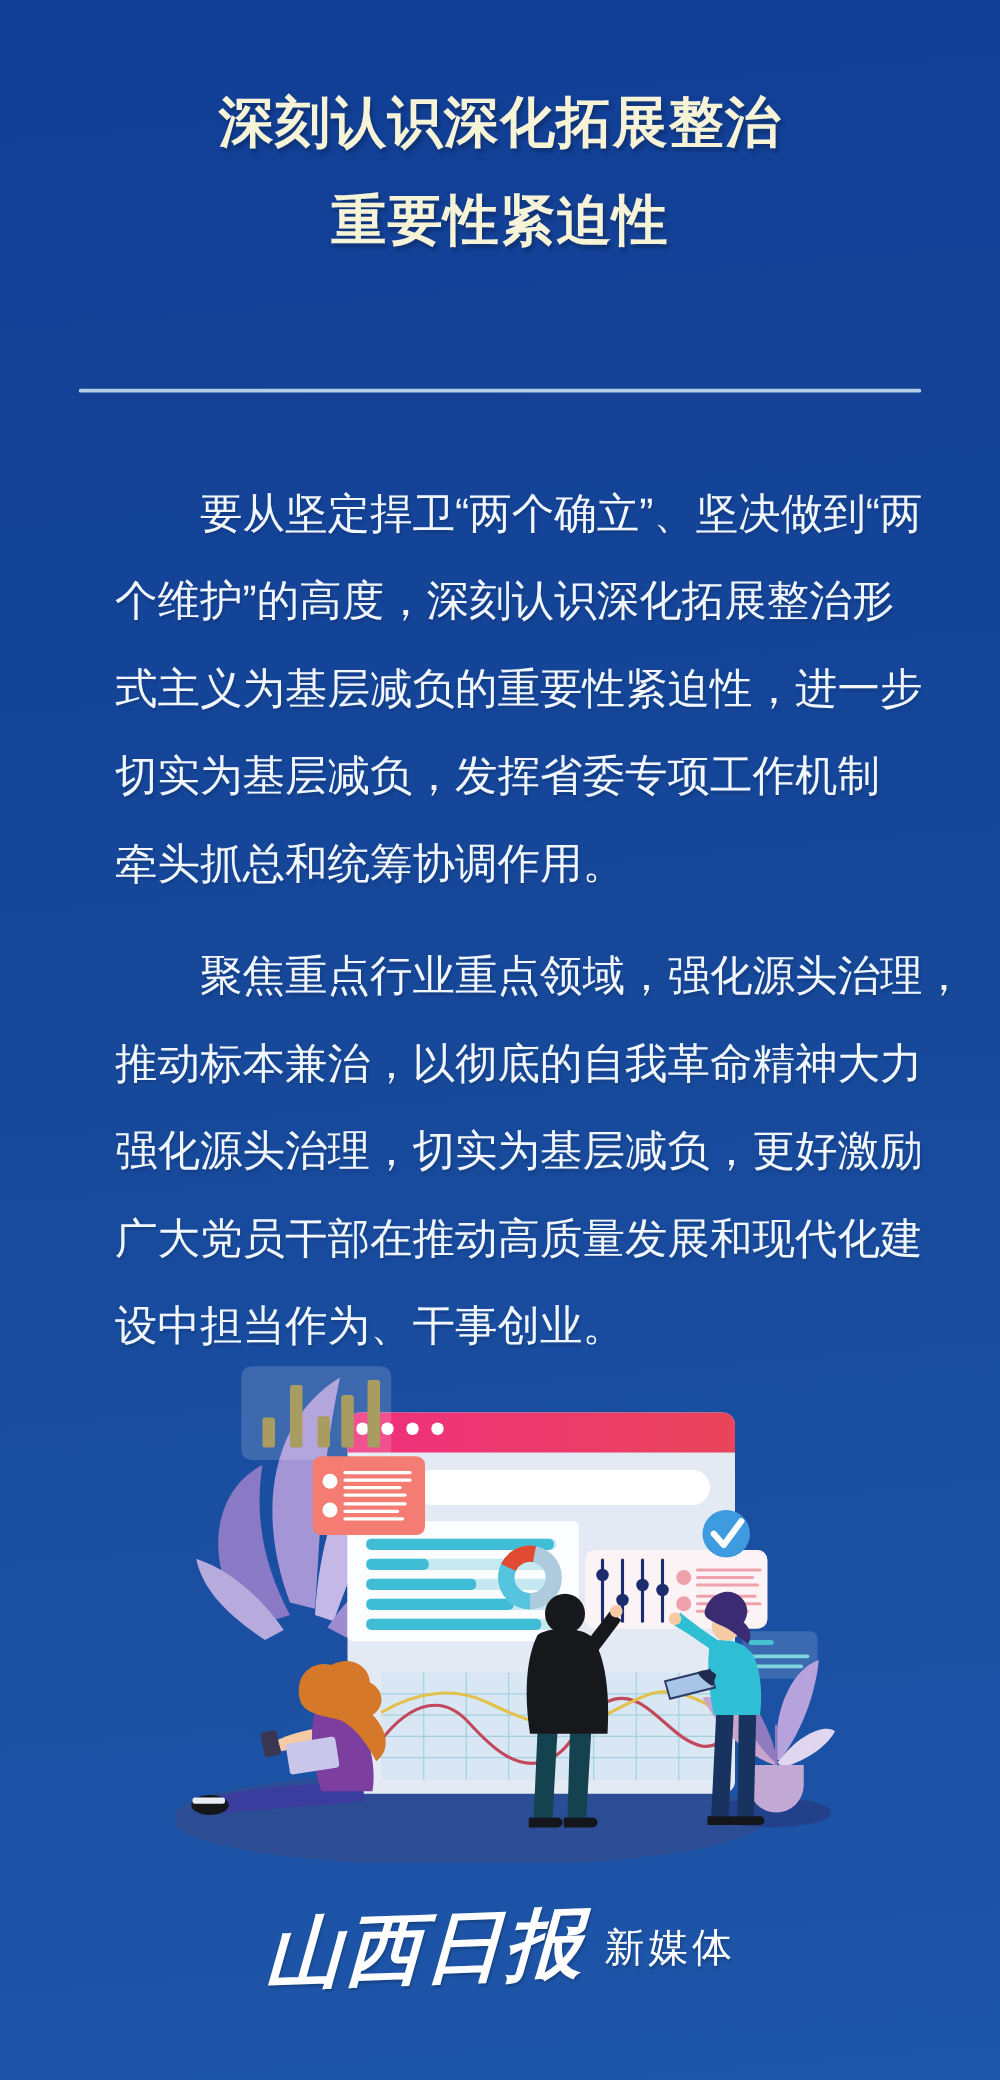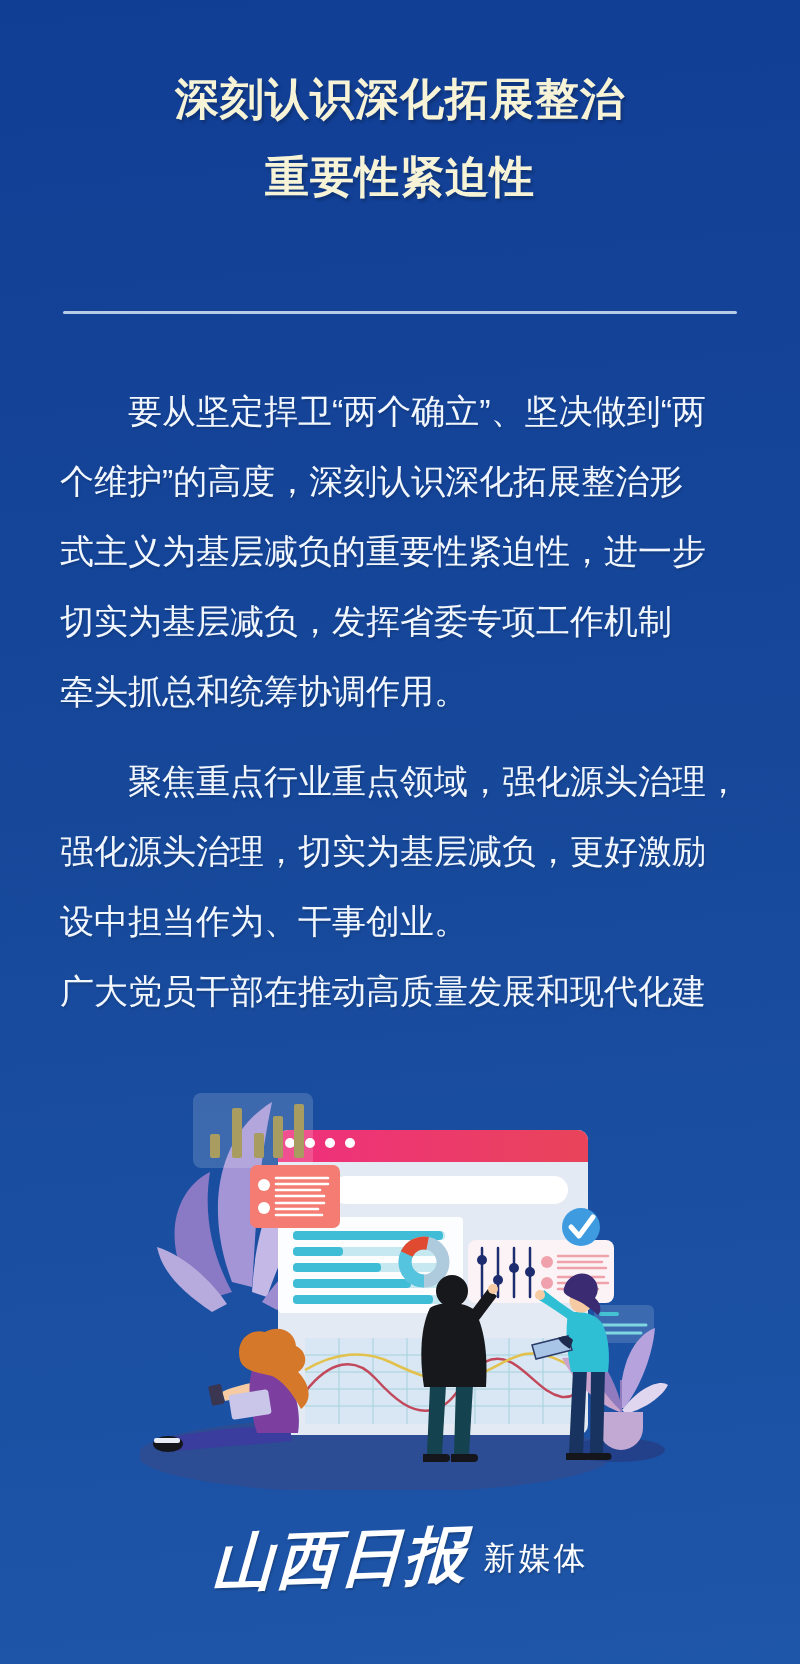--- a/index.html
+++ b/index.html
@@ -23,21 +23,21 @@
     background:#C8DBEF;border-radius:2px;opacity:.9;
   }
   .para{
     position:absolute;left:60px;right:60px;
     color:#F2F7FD;
     font-size:34px;line-height:70px;
     text-shadow:1px 2px 2px rgba(0,0,0,0.15);
   }
   .para-1{top:376px;}
   .para-2{top:746px;}
-  .para .line{white-space:nowrap;}
+  .para .line{white-space:nowrap;margin-left:32px;}
   .para .line.indent{text-indent:2em;}
   .illustration{position:absolute;left:140px;top:1040px;width:530px;height:450px;}
   .footer{
     position:absolute;top:1524px;left:0;right:0;
     display:flex;align-items:center;justify-content:center;gap:16px;
     color:#FFFFFF;
   }
   .brand-script{
     font-family:"DejaVu Serif",serif;
     font-style:italic;font-weight:700;
@@ -66,23 +66,24 @@
   <div class="para para-1">
     <div class="line indent">要从坚定捍卫“两个确立”、坚决做到“两</div>
     <div class="line">个维护”的高度，深刻认识深化拓展整治形</div>
     <div class="line">式主义为基层减负的重要性紧迫性，进一步</div>
     <div class="line">切实为基层减负，发挥省委专项工作机制</div>
     <div class="line">牵头抓总和统筹协调作用。</div>
   </div>
 
   <div class="para para-2">
     <div class="line indent">聚焦重点行业重点领域，强化源头治理，</div>
+    <div class="line">推动标本兼治，以彻底的自我革命精神大力</div>
     <div class="line">强化源头治理，切实为基层减负，更好激励</div>
+    <div class="line">广大党员干部在推动高质量发展和现代化建</div>
     <div class="line">设中担当作为、干事创业。</div>
-    <div class="line">广大党员干部在推动高质量发展和现代化建</div>
   </div>
 
   <div class="illustration">
     <svg width="530" height="450" viewBox="0 0 530 450" xmlns="http://www.w3.org/2000/svg">
 
       <g>
         <ellipse cx="235" cy="415" rx="237" ry="38" fill="#2C4C94"></ellipse>
         <ellipse cx="477" cy="410" rx="48" ry="12" fill="#23418A"></ellipse>
       </g>
 

